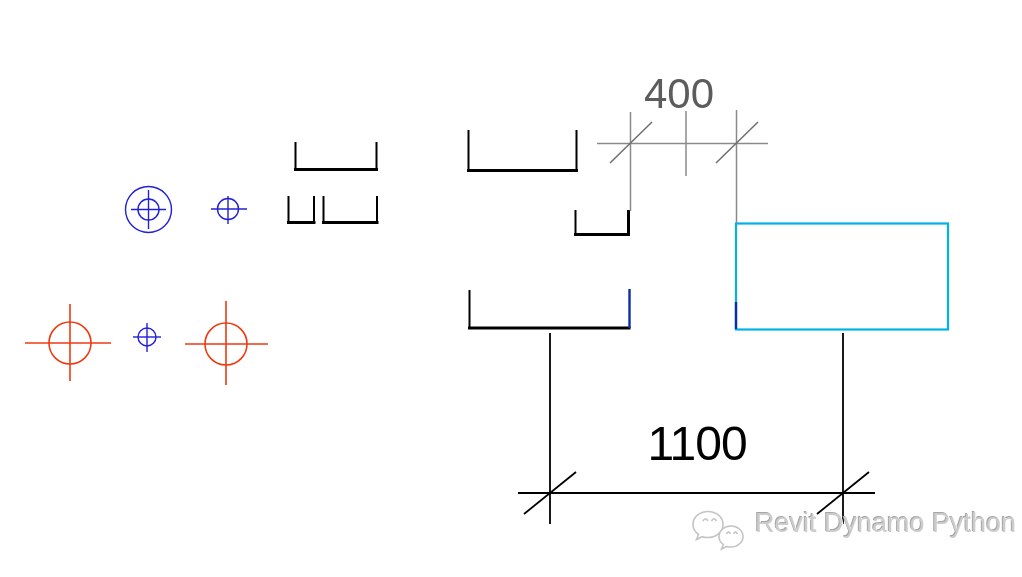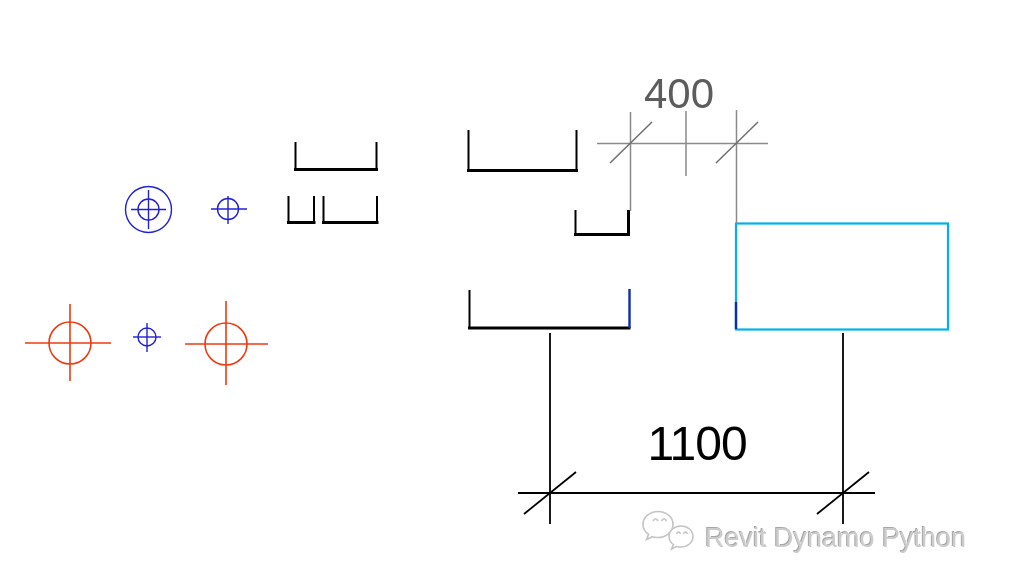--- a/index.html
+++ b/index.html
@@ -44,22 +44,22 @@
   }
   .dim-text-black{
     font-family:"Liberation Sans",sans-serif;
     font-size:48px;
     letter-spacing:-1px;
     fill:var(--drawing-black);
     text-anchor:middle;
   }
   .watermark{
     position:absolute;
-    left:640px;top:508px;
-    display:flex;align-items:flex-end;gap:9px;
+    left:690px;top:508px;
+    display:flex;align-items:flex-start;gap:9px;
     pointer-events:none;
   }
   .watermark .wm-label{
     font-size:27px;
     color:var(--watermark-gray);
     text-shadow:1px 1px 0 #ffffff,-1px -1px 0 #a6a6a6;
     white-space:nowrap;
   }
 </style>
 </head>

